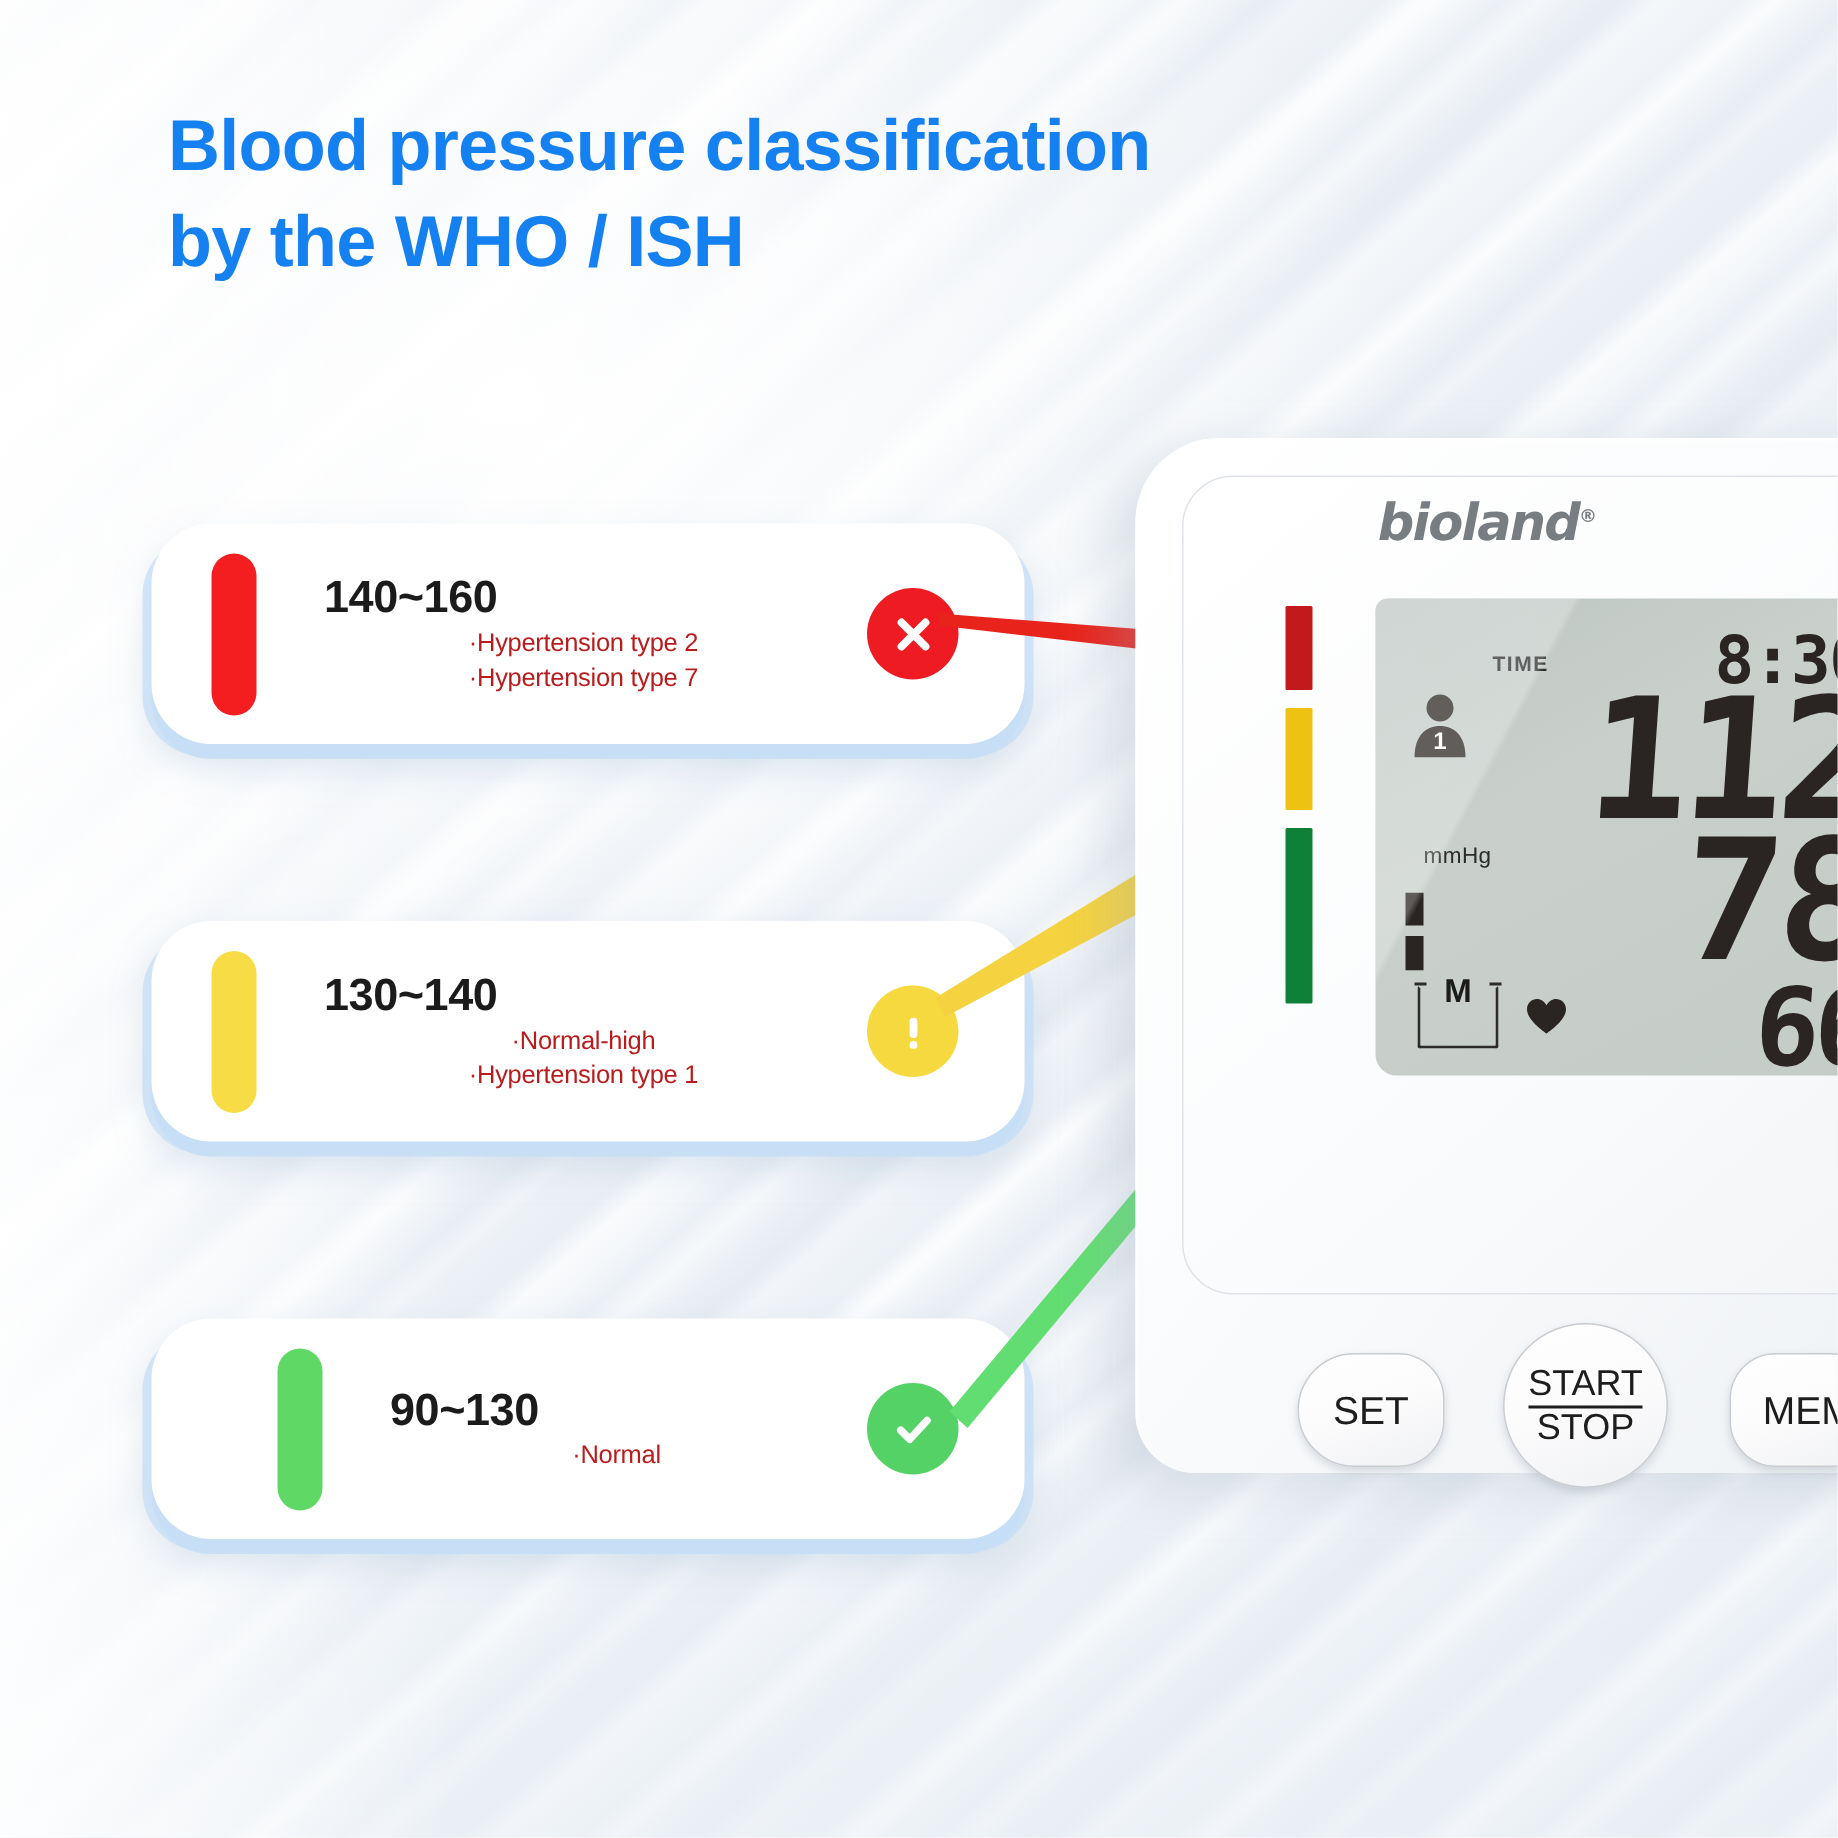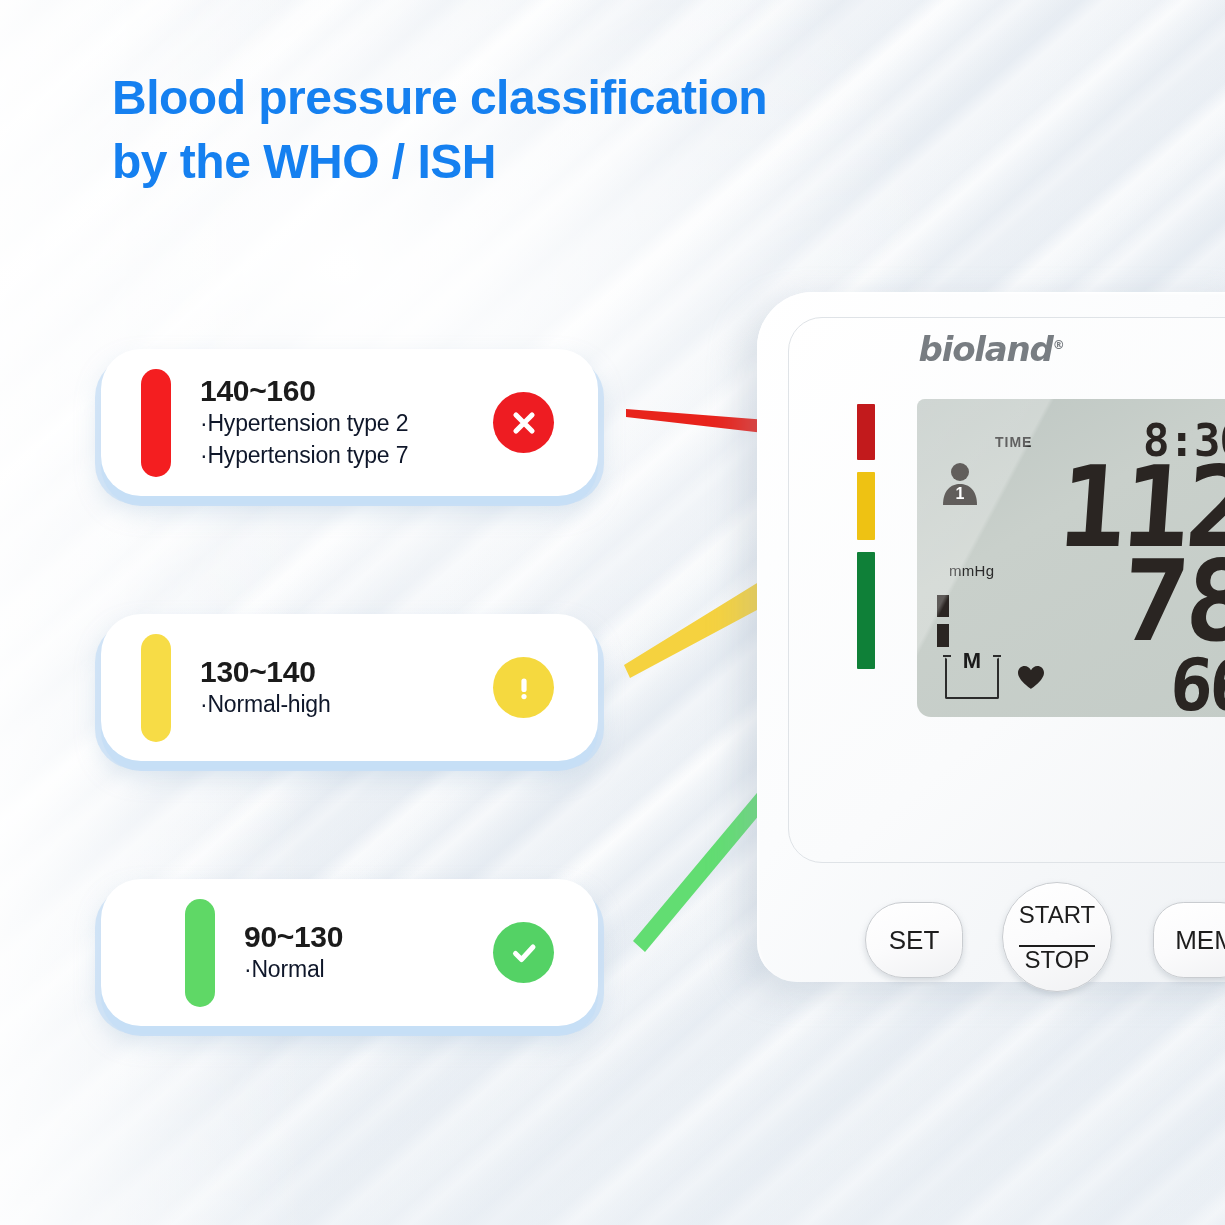--- a/index.html
+++ b/index.html
@@ -50,48 +50,49 @@
     position:absolute; left:112px; top:66px; width:1060px;
     color:#1580F0;
     font-size:48px; font-weight:700; line-height:1.33;
     letter-spacing:-0.5px;
   }
   #title .l2 { display:block; }
 
   
   .card {
     position:absolute;
-    width:497px; height:147px;
+    width:582px; height:147px;
     background:#ffffff;
     border-radius:40px;
     box-shadow:
       0 10px 0 0 rgba(198,222,245,.95),
       6px 8px 0 0 rgba(198,222,245,.75),
       -6px 8px 0 0 rgba(198,222,245,.75),
       0 14px 26px rgba(150,180,210,.35);
-    display:flex; align-items:center;
+    display:flex; align-items:center;gap:16px;
   }
   #card-0 { left:101px; top:349px; }
   #card-1 { left:101px; top:614px; }
   #card-2 { left:101px; top:879px;padding-left:44px; }
 
   .accent {
     width:30px; height:108px;
     border-radius:15px;
     margin-left:40px;
     flex:none;
   }
   .card-text { margin-left:29px; flex:1; }
   .range {
     font-size:30px; font-weight:700; color:#1b1b1b;
     letter-spacing:-0.3px; line-height:1.18;
   }
   .sub {
-    font-size:23px; color:#0f172a; line-height:1.38;
+    font-size:17px; color:#b91c1c; line-height:1.38;
     letter-spacing:-0.2px;
+    text-align:center;
   }
   .status-icon {
     width:61px; height:61px; border-radius:50%;
     margin-right:44px; flex:none;
     display:flex; align-items:center; justify-content:center;
   }
   .status-icon svg { display:block; }
 
   
   #arrows { position:absolute; inset:0; pointer-events:none; }
@@ -191,21 +192,21 @@
     left:108px; top:610px; width:98px; height:76px;
     border-radius:42px 34px 34px 42px;
     font-size:26px;
   }
   #btn-startstop {
     left:245px; top:590px; width:110px; height:110px;
     border-radius:50%;
     font-size:24px; line-height:1.08; text-align:center;
   }
   #btn-startstop .inner { padding:0 2px; }
-  #btn-startstop .top-l { border-bottom:2px solid #1d1d1d; padding-bottom:17px; }
+  #btn-startstop .top-l { border-bottom:2px solid #1d1d1d; padding-bottom:1px; }
   #btn-mem {
     left:396px; top:610px; width:105px; height:76px;
     border-radius:34px 42px 42px 34px;
     font-size:26px;
   }
 </style>
 </head>
 <body>
 
 <div id="bg">
@@ -233,20 +234,21 @@
       <path d="M9 9 L25 25 M25 9 L9 25" stroke="#ffffff" stroke-width="5.2" stroke-linecap="round"></path>
     </svg>
   </div>
 </div>
 
 <div class="card" id="card-1">
   <div class="accent" id="accent-1" style="background: rgb(247, 220, 70);"></div>
   <div class="card-text">
     <div class="range">130~140</div>
     <div class="sub">·Normal-high</div>
+    <div class="sub">·Hypertension type 1</div>
   </div>
   <div class="status-icon" id="icon-1" style="background: rgb(245, 217, 63);">
     <svg width="34" height="34" viewBox="0 0 34 34" aria-hidden="true">
       <rect x="14.4" y="7.5" width="5.2" height="13.5" rx="2.6" fill="#ffffff"></rect>
       <rect x="14.4" y="23" width="5.2" height="5.2" rx="2.6" fill="#ffffff"></rect>
     </svg>
   </div>
 </div>
 
 <div class="card" id="card-2">

